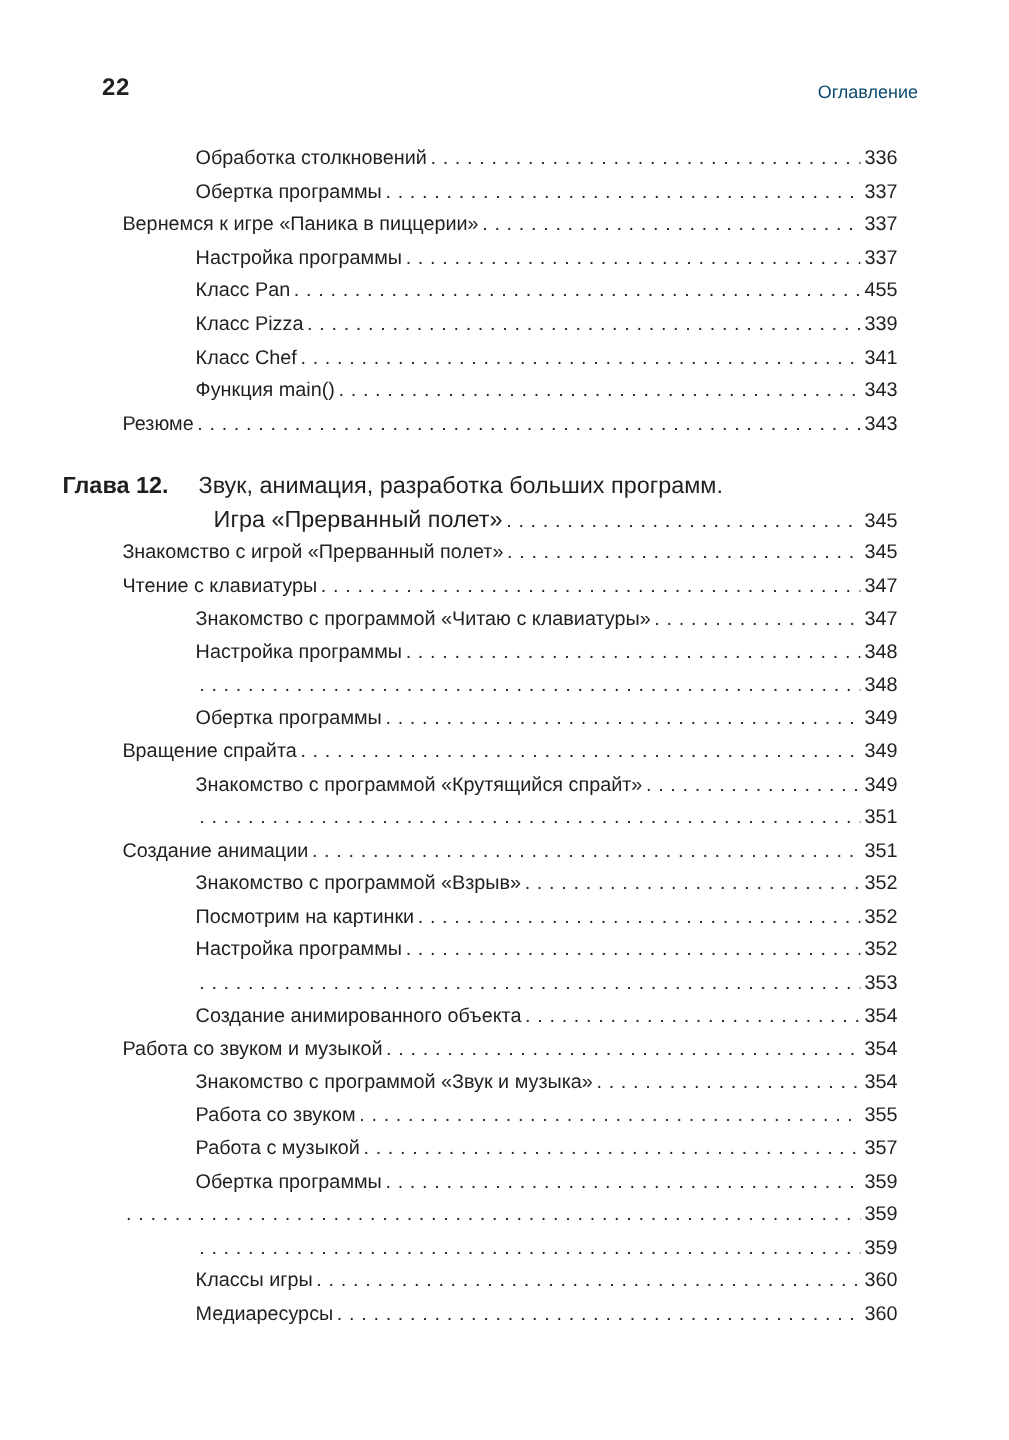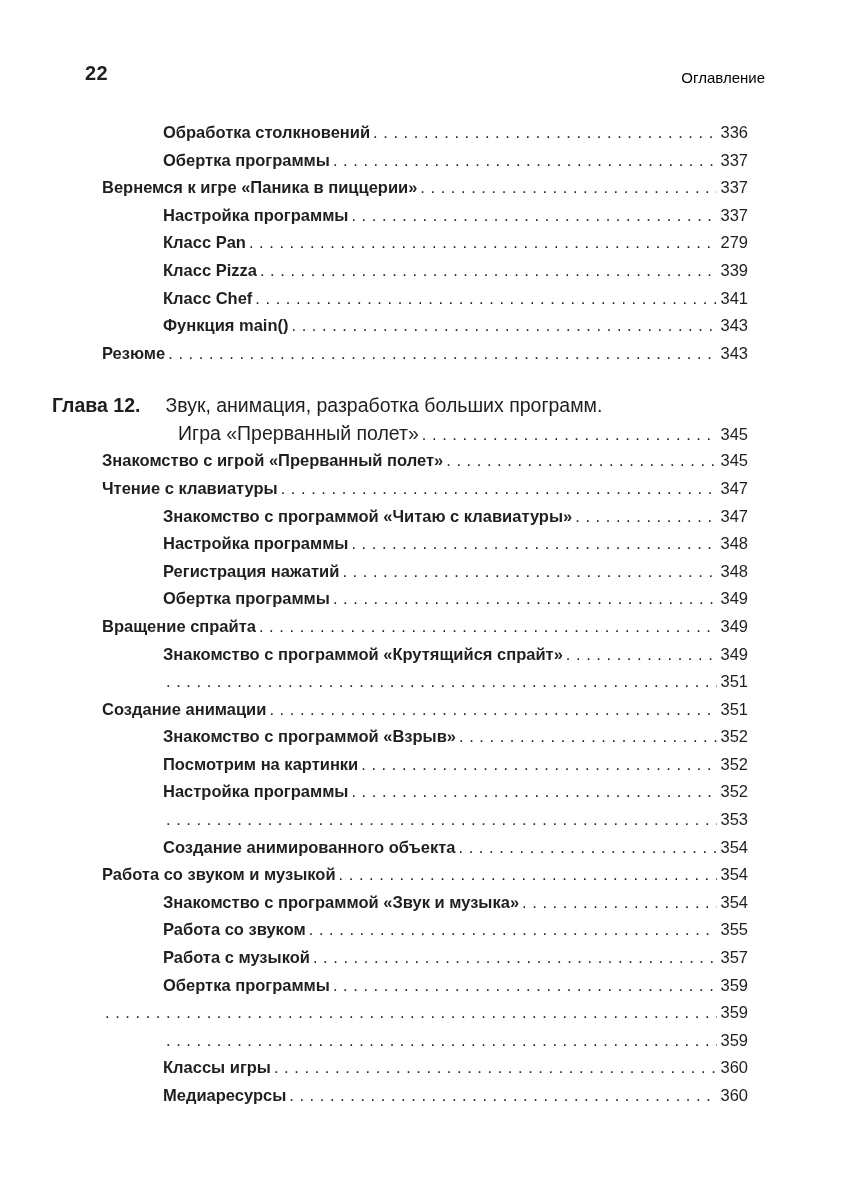--- a/index.html
+++ b/index.html
@@ -10,31 +10,31 @@
     color:#1f1f1f;
     font-family:"Liberation Sans", sans-serif;
     overflow:hidden;
   }
   .pagenum{
     position:absolute;left:85px;top:62px;
     font-size:20px;font-weight:bold;letter-spacing:.5px;
   }
   .running{
     position:absolute;top:69px;left:560px;width:205px;
-    text-align:right;font-size:15px;color:#000000;
+    text-align:right;font-size:15px;color:#0c4a6e;
   }
   .toc{
     position:absolute;left:102px;top:119px;width:646px;
   }
   .row{
     display:flex;align-items:baseline;
     height:27.6px;line-height:27.6px;
     font-size:16.5px;white-space:nowrap;
   }
-  .row .title{flex:0 0 auto;font-weight:bold;}
+  .row .title{flex:0 0 auto;}
   .row.sub{padding-left:61px;}
   .leader{
     flex:1 1 auto;overflow:hidden;
     margin-left:3px;margin-right:3px;
     letter-spacing:.5px;color:#262626;
     font-size:16.5px;
   }
   .pg{flex:0 0 auto;text-align:center;}
   .chapter{margin-top:24px;margin-left:-50px;}
   .ch-line1{
@@ -73,21 +73,21 @@
         <span class="pg">337</span>
       </div>
       <div class="row sub">
         <span class="title">Настройка программы</span>
         <span class="leader">. . . . . . . . . . . . . . . . . . . . . . . . . . . . . . . . . . . . . . . . . . . . . . . . . . . . . . . . . . . . . . . . . . . . . . . . . . . . . . . . . . . . . . . . . . . . . . . . . . . . . . . . . . . . . . . . . . . . . . . . </span>
         <span class="pg">337</span>
       </div>
       <div class="row sub">
         <span class="title">Класс Pan</span>
         <span class="leader">. . . . . . . . . . . . . . . . . . . . . . . . . . . . . . . . . . . . . . . . . . . . . . . . . . . . . . . . . . . . . . . . . . . . . . . . . . . . . . . . . . . . . . . . . . . . . . . . . . . . . . . . . . . . . . . . . . . . . . . . </span>
-        <span class="pg">279</span>
+        <span class="pg">455</span>
       </div>
       <div class="row sub">
         <span class="title">Класс Pizza</span>
         <span class="leader">. . . . . . . . . . . . . . . . . . . . . . . . . . . . . . . . . . . . . . . . . . . . . . . . . . . . . . . . . . . . . . . . . . . . . . . . . . . . . . . . . . . . . . . . . . . . . . . . . . . . . . . . . . . . . . . . . . . . . . . . </span>
         <span class="pg">339</span>
       </div>
       <div class="row sub">
         <span class="title">Класс Chef</span>
         <span class="leader">. . . . . . . . . . . . . . . . . . . . . . . . . . . . . . . . . . . . . . . . . . . . . . . . . . . . . . . . . . . . . . . . . . . . . . . . . . . . . . . . . . . . . . . . . . . . . . . . . . . . . . . . . . . . . . . . . . . . . . . . </span>
         <span class="pg">341</span>
@@ -124,21 +124,20 @@
         <span class="title">Знакомство с программой «Читаю с клавиатуры»</span>
         <span class="leader">. . . . . . . . . . . . . . . . . . . . . . . . . . . . . . . . . . . . . . . . . . . . . . . . . . . . . . . . . . . . . . . . . . . . . . . . . . . . . . . . . . . . . . . . . . . . . . . . . . . . . . . . . . . . . . . . . . . . . . . . </span>
         <span class="pg">347</span>
       </div>
       <div class="row sub">
         <span class="title">Настройка программы</span>
         <span class="leader">. . . . . . . . . . . . . . . . . . . . . . . . . . . . . . . . . . . . . . . . . . . . . . . . . . . . . . . . . . . . . . . . . . . . . . . . . . . . . . . . . . . . . . . . . . . . . . . . . . . . . . . . . . . . . . . . . . . . . . . . </span>
         <span class="pg">348</span>
       </div>
       <div class="row sub">
-        <span class="title">Регистрация нажатий</span>
         <span class="leader">. . . . . . . . . . . . . . . . . . . . . . . . . . . . . . . . . . . . . . . . . . . . . . . . . . . . . . . . . . . . . . . . . . . . . . . . . . . . . . . . . . . . . . . . . . . . . . . . . . . . . . . . . . . . . . . . . . . . . . . . </span>
         <span class="pg">348</span>
       </div>
       <div class="row sub">
         <span class="title">Обертка программы</span>
         <span class="leader">. . . . . . . . . . . . . . . . . . . . . . . . . . . . . . . . . . . . . . . . . . . . . . . . . . . . . . . . . . . . . . . . . . . . . . . . . . . . . . . . . . . . . . . . . . . . . . . . . . . . . . . . . . . . . . . . . . . . . . . . </span>
         <span class="pg">349</span>
       </div>
       <div class="row">
         <span class="title">Вращение спрайта</span>

